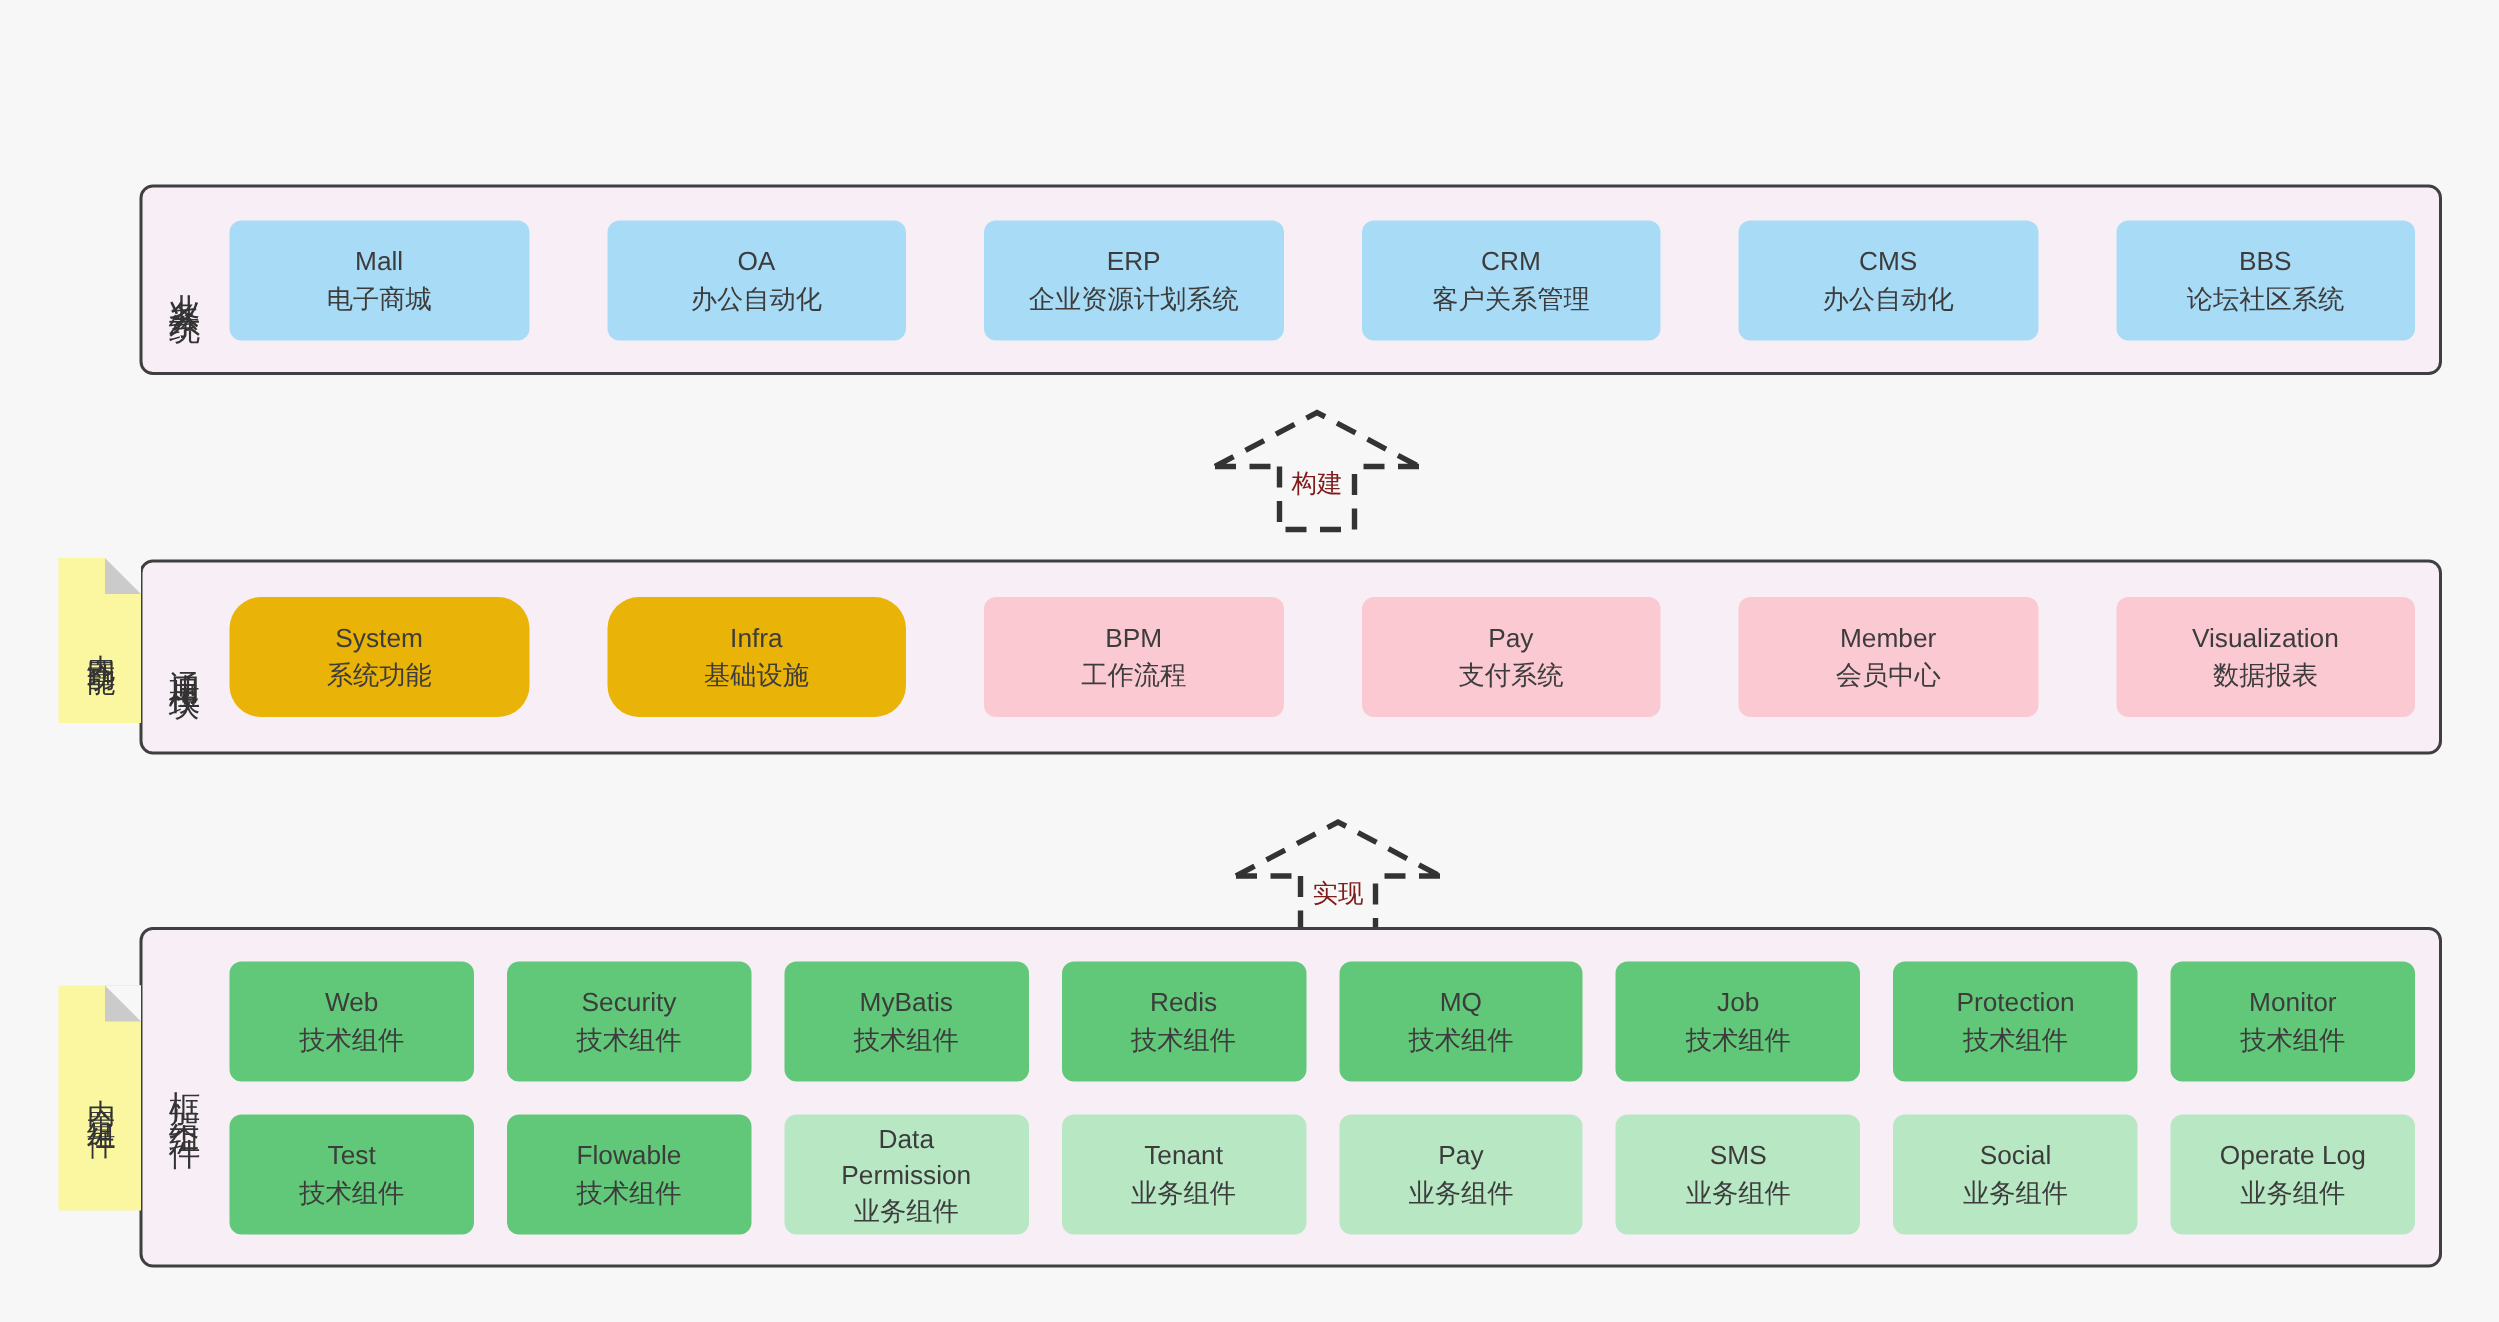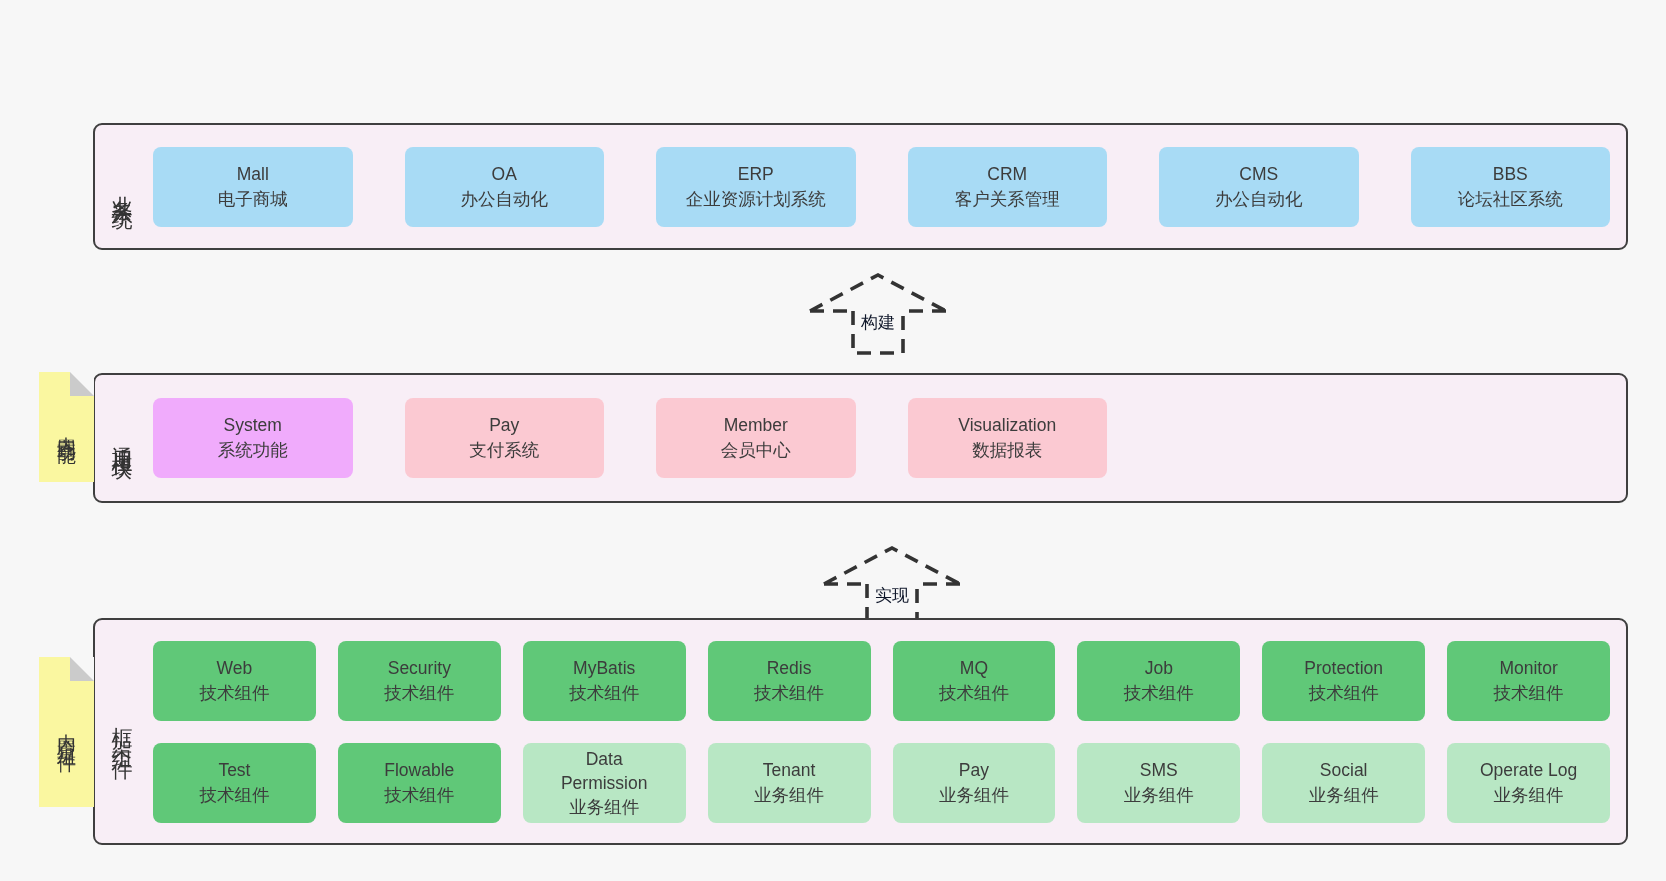--- a/index.html
+++ b/index.html
@@ -25,21 +25,21 @@
   
   .boxes{flex:1;display:grid;align-content:center;padding:0 16px 0 4px;}
   .cols6{grid-template-columns:repeat(6,1fr);column-gap:52px;}
   .cols8{grid-template-columns:repeat(8,1fr);column-gap:37px;row-gap:26px;gap:22px;}
   .box{
     height:80px;border-radius:8px;display:flex;flex-direction:column;
     align-items:center;justify-content:center;text-align:center;
     font-size:17.5px;line-height:25px;
   }
   .box[data-color="blue"]{background:#a8dbf5;}
-  .box[data-color="red"]{background:#f0abfc;}
+  .box[data-color="red"]{background:#eab308;border-radius:21px;}
   .box[data-color="pink"]{background:#fbc9d2;}
   .box[data-color="green"]{background:#60c878;}
   .box[data-color="lightgreen"]{background:#b8e7c4;}
   .box .t,.box .s{white-space:pre-line;}
   .box .t.narrow{max-width:100px;line-height:24px;}
   .box:has(.t.narrow){line-height:24px;}
   
   .sticky{
     position:absolute;left:-56px;width:55px;background:#faf7a0;
     display:flex;align-items:center;justify-content:center;
@@ -54,21 +54,21 @@
   .sticky-features{top:-3px;height:110px;}
   .sticky-components{top:37px;height:150px;letter-spacing:7px;}
   
   .arrow{position:absolute;width:140px;height:84px;}
   .arrow-build{left:808px;top:272px;}
   .arrow-implement{left:822px;top:545px;}
   .arrow svg{display:block;width:100%;height:100%;}
   .arrow path{fill:none;stroke:#333;stroke-width:3.6;stroke-dasharray:14 9;}
   .arrow-label{
     position:absolute;left:50%;top:39px;transform:translateX(-50%);
-    background:#f7f7f7;padding:0 5px;font-size:17px;color:#0f172a;white-space:nowrap;
+    background:#f7f7f7;padding:0 5px;font-size:17px;color:#7f1d1d;white-space:nowrap;
   }
 </style>
 </head>
 <body>
 
 <div class="canvas">
 
   <section class="layer layer-business">
     <div class="layer-label">业务系统</div>
     <div class="boxes cols6">
@@ -109,20 +109,28 @@
   <section class="layer layer-modules">
     <div class="sticky sticky-features">
       <span>内置功能</span>
     </div>
     <div class="layer-label">通用模块</div>
     <div class="boxes cols6">
       <div class="box" data-color="red">
         <div class="t">System</div>
         <div class="s">系统功能</div>
       </div>
+      <div class="box" data-color="red">
+        <div class="t">Infra</div>
+        <div class="s">基础设施</div>
+      </div>
+      <div class="box" data-color="pink">
+        <div class="t">BPM</div>
+        <div class="s">工作流程</div>
+      </div>
       <div class="box" data-color="pink">
         <div class="t">Pay</div>
         <div class="s">支付系统</div>
       </div>
       <div class="box" data-color="pink">
         <div class="t">Member</div>
         <div class="s">会员中心</div>
       </div>
       <div class="box" data-color="pink">
         <div class="t">Visualization</div>

